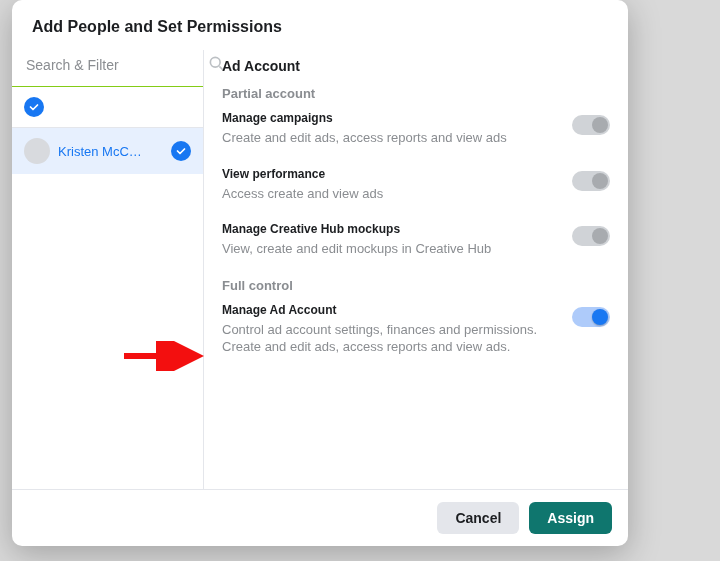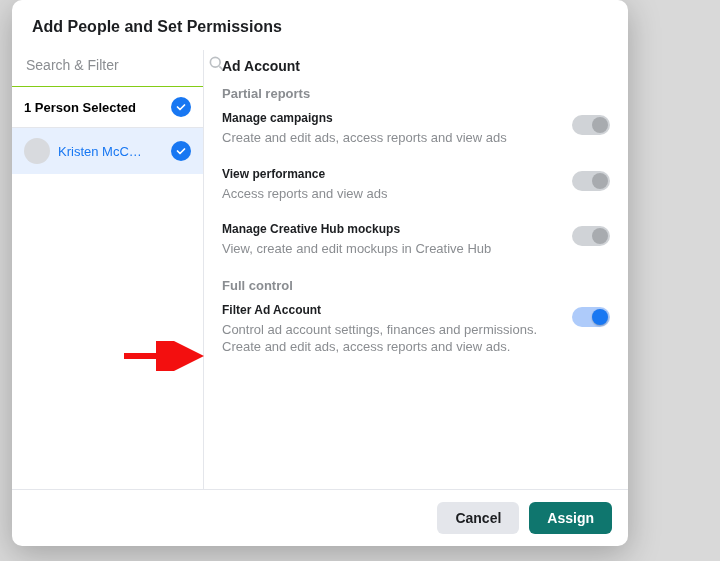--- a/index.html
+++ b/index.html
@@ -65,77 +65,76 @@
         <div class="search-row">
           <input type="text" placeholder="Search &amp; Filter" style="">
           <span class="sicon">
             <svg width="18" height="18" viewBox="0 0 24 24" fill="none" stroke="currentColor" stroke-width="2.2">
                 <circle cx="11" cy="11" r="6.5"></circle>
                 <line x1="16.5" y1="16.5" x2="21" y2="21"></line>
               </svg>
           </span>
         </div>
         <div class="selected-row">
-          <span>1 Person Selected</span>
           <span class="check-circle">
             <svg width="12" height="12" viewBox="0 0 24 24" fill="none" stroke="white" stroke-width="3.5" stroke-linecap="round" stroke-linejoin="round">
                 <polyline points="5 12 10 17 19 8"></polyline>
               </svg>
           </span>
         </div>
         <div class="person-row">
           <span class="avatar"></span>
           <span class="person-name">Kristen McC…</span>
           <span class="check-circle">
             <svg width="12" height="12" viewBox="0 0 24 24" fill="none" stroke="white" stroke-width="3.5" stroke-linecap="round" stroke-linejoin="round">
                 <polyline points="5 12 10 17 19 8"></polyline>
               </svg>
           </span>
         </div>
       </div>
 
       <div class="right-pane">
         <div class="section-h">Ad Account</div>
-        <div class="sub-h">Partial reports</div>
+        <div class="sub-h">Partial account</div>
 
         <div class="perm">
           <div class="perm-text">
             <div class="perm-title">Manage campaigns</div>
             <div class="perm-desc">Create and edit ads, access reports and view ads</div>
           </div>
           <div class="toggle off">
               <div class="knob"></div>
             </div>
         </div>
 
         <div class="perm">
           <div class="perm-text">
             <div class="perm-title">View performance</div>
-            <div class="perm-desc">Access reports and view ads</div>
+            <div class="perm-desc">Access create and view ads</div>
           </div>
           <div class="toggle off">
               <div class="knob"></div>
             </div>
         </div>
 
         <div class="perm">
           <div class="perm-text">
             <div class="perm-title">Manage Creative Hub mockups</div>
             <div class="perm-desc">View, create and edit mockups in Creative Hub</div>
           </div>
           <div class="toggle off">
               <div class="knob"></div>
             </div>
         </div>
 
         <div class="sub-h">Full control</div>
 
         <div class="perm">
           <div class="perm-text">
-            <div class="perm-title">Filter Ad Account</div>
+            <div class="perm-title">Manage Ad Account</div>
             <div class="perm-desc">Control ad account settings, finances and permissions. Create and edit ads, access reports and view ads.</div>
           </div>
           <div class="toggle on">
               <div class="knob"></div>
             </div>
         </div>
       </div>
     </div>
 
     <div class="footer">

